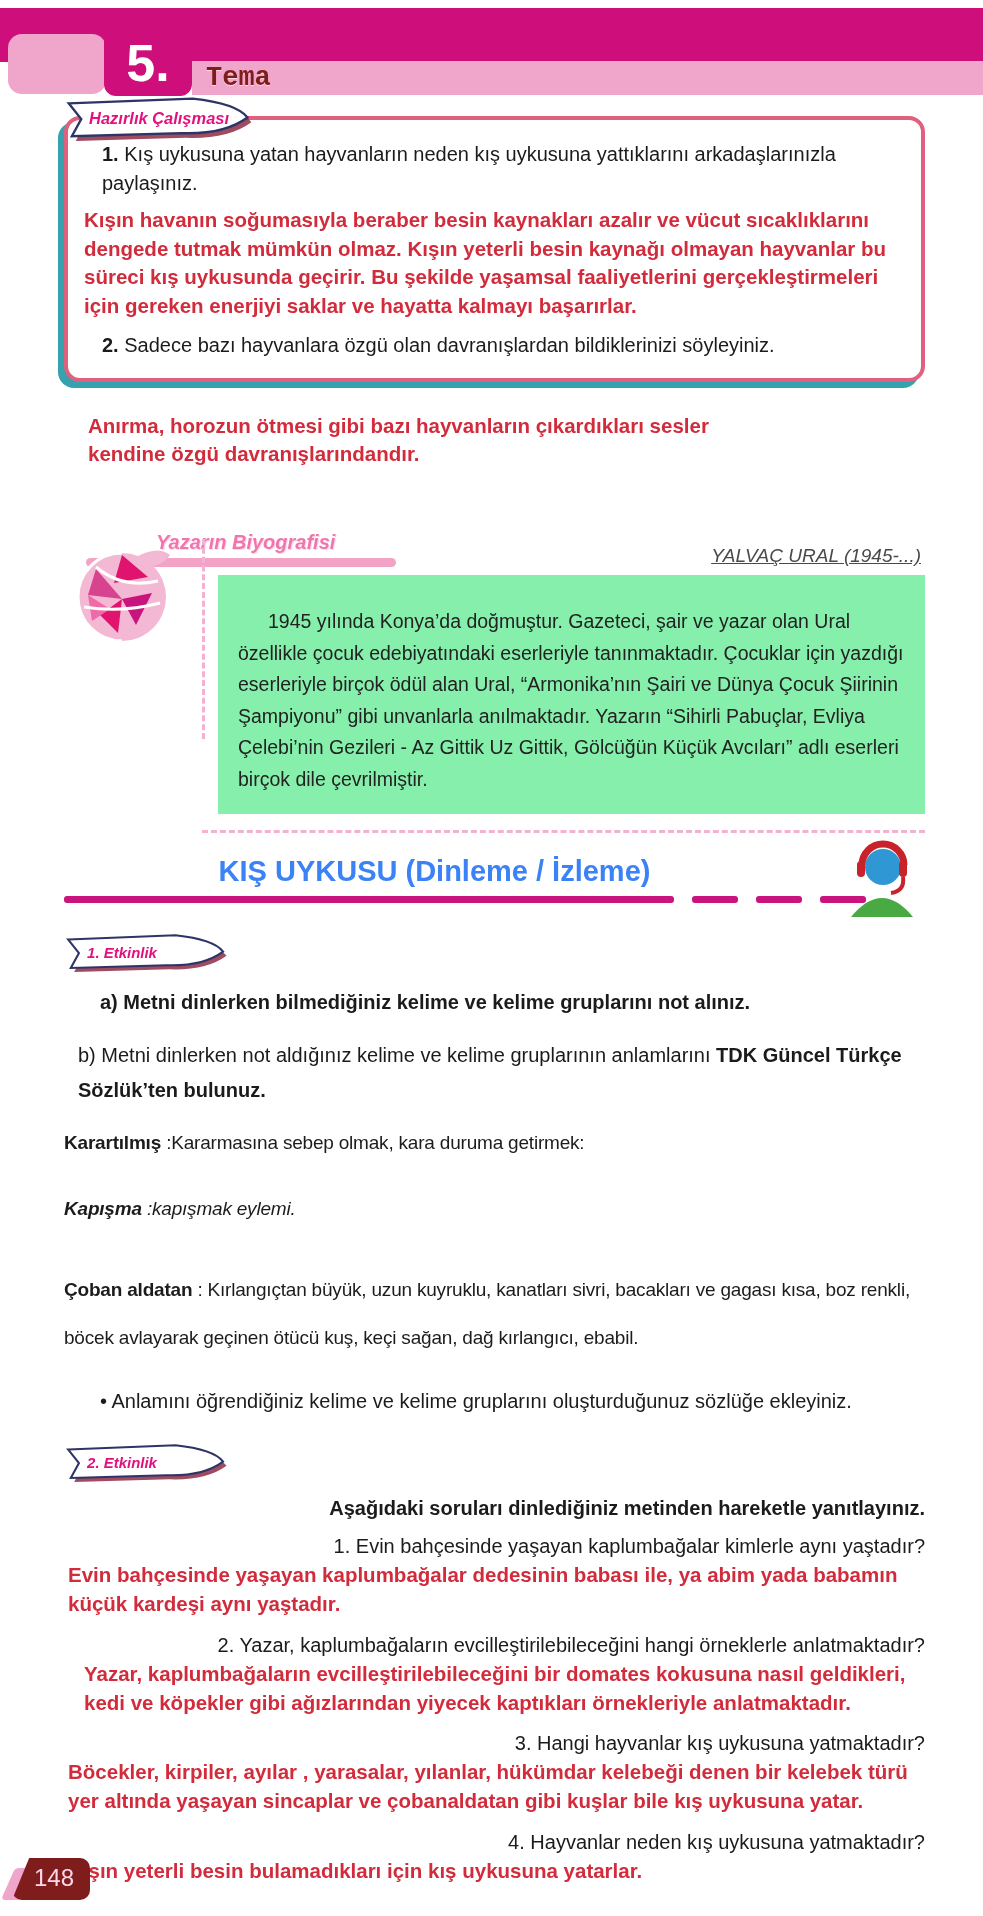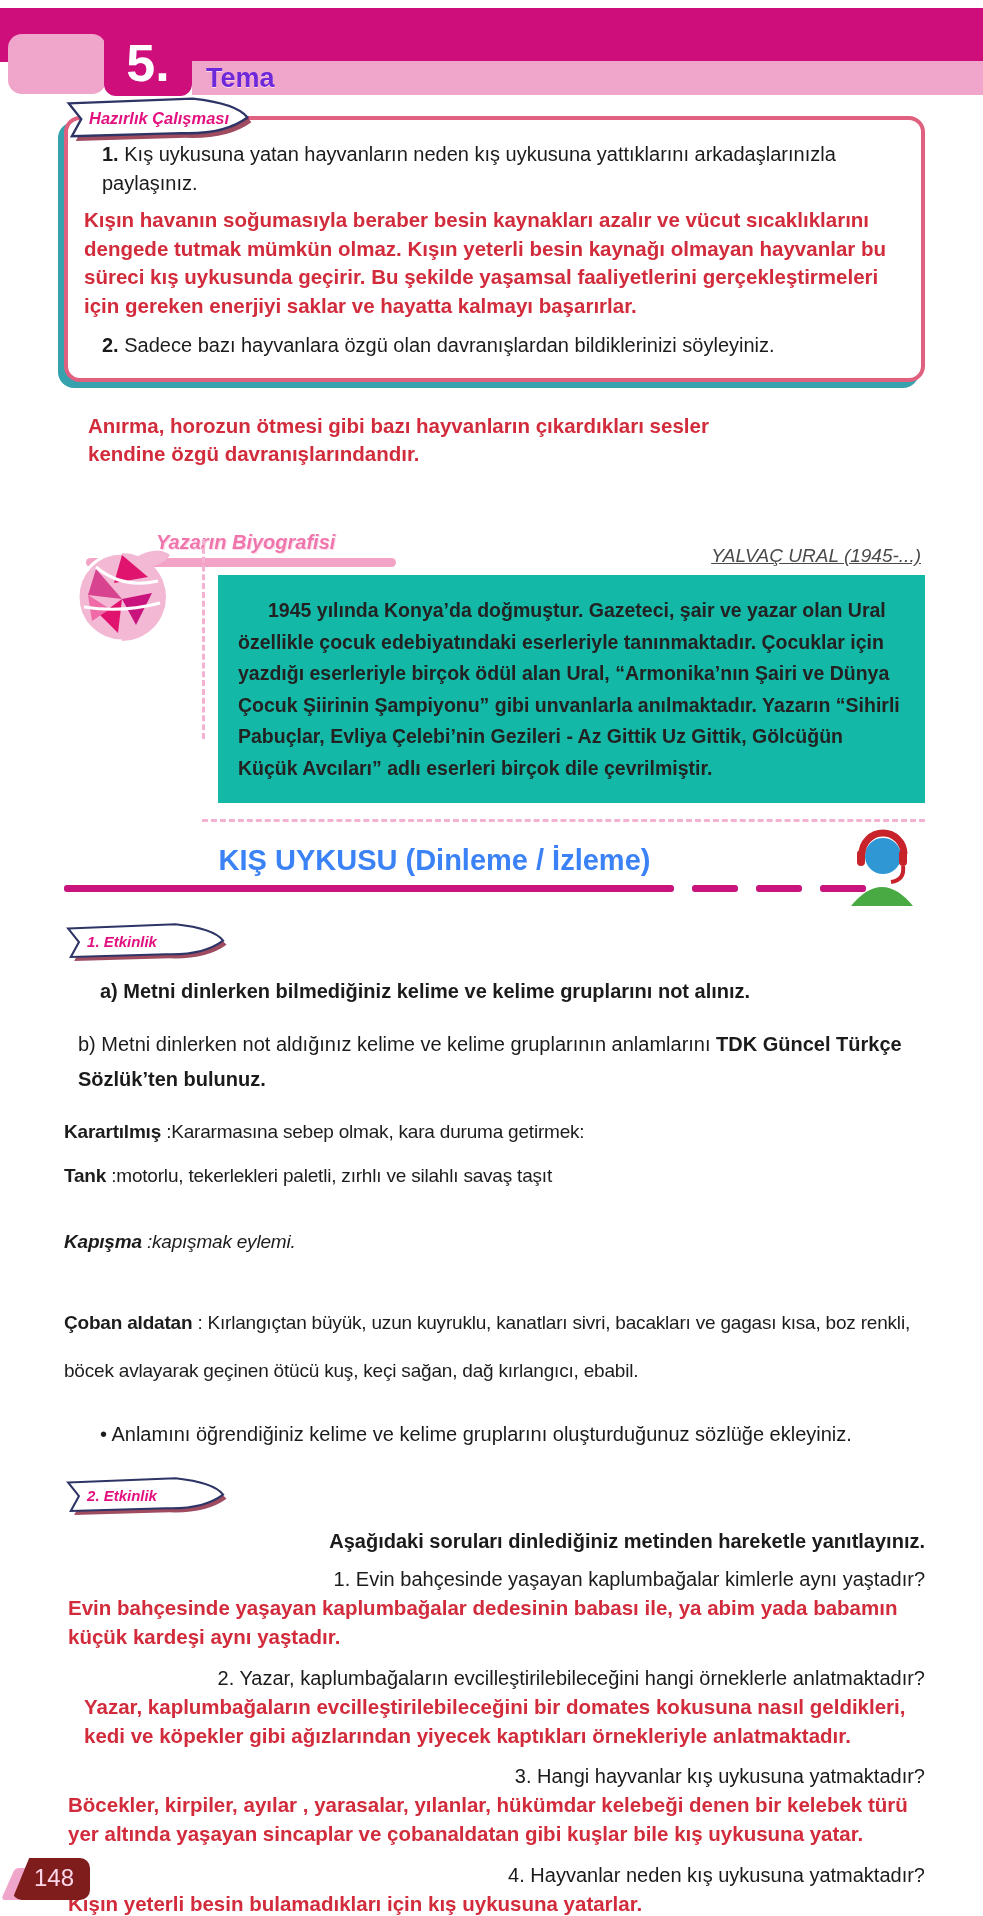--- a/index.html
+++ b/index.html
@@ -7,21 +7,21 @@
     width:983px;height:1916px;position:relative;background:#ffffff;
     font-family:"Liberation Sans",sans-serif;color:#1b1b1b;overflow:hidden;
   }
   
   .top-band{position:absolute;top:8px;left:0;width:983px;height:54px;background:#ce0f7b;}
   .corner-pink{position:absolute;top:34px;left:8px;width:98px;height:60px;background:#f0a5ca;border-radius:14px;}
   .theme-num-box{position:absolute;top:30px;left:104px;width:88px;height:66px;background:#ce0f7b;border-radius:12px;
     display:flex;align-items:center;justify-content:center;}
   .theme-num-box span{color:#fff;font-size:52px;font-weight:bold;line-height:1;}
   .theme-strip{position:absolute;top:61px;left:192px;width:791px;height:34px;background:#f0a5ca;display:flex;align-items:center;}
-  .theme-strip span{color:#6d28d9;font-weight:bold;font-size:27px;padding-left:14px;text-shadow:0 1px 0 #ffd7ea;}
+  .theme-strip span{color:#7f1d1d;font-weight:bold;font-size:27px;padding-left:14px;text-shadow:0 1px 0 #ffd7ea;font-family:Liberation Mono, monospace;}
   
   .ribbon{position:relative;z-index:3;display:block;}
   .ribbon text{font-family:"Liberation Sans",sans-serif;font-style:italic;font-weight:bold;fill:#e3117f;}
   
   .content{position:absolute;left:64px;top:96px;width:861px;}
   .qbox{
     border:4px solid #e0607f;border-radius:16px;box-shadow:-6px 6px 0 #35a2ad;
     background:#fff;padding:16px 18px 12px 20px;margin-top:-26px;position:relative;z-index:1;
   }
   .question{font-size:20px;line-height:1.45;color:#1b1b1b;margin-left:14px;}
@@ -29,22 +29,22 @@
   .answer{color:#d22c3c;font-weight:bold;font-size:20.5px;line-height:1.4;}
   .qbox .answer{margin:8px 0 10px -4px;}
   .a2{margin:30px 0 0 24px;width:640px;}
   
   .bio{position:relative;margin-top:62px;}
   .bio-vline{position:absolute;left:138px;top:8px;height:200px;border-left:3px dashed #f4b1d1;}
   .bio-head{margin-left:92px;display:flex;justify-content:space-between;align-items:flex-end;}
   .bio-label{color:#f075ac;font-weight:bold;font-style:italic;font-size:20px;text-shadow:0 0 1px #fff,1px 1px 0 #fbd6e7;}
   .bio-bar{height:9px;background:#f2a3c6;border-radius:5px;width:310px;margin:4px 0 0 -70px;}
   .bio-author{font-style:italic;color:#4a4a4a;font-size:19px;padding-right:4px;text-decoration:underline;}
-  .bio-box{margin-left:154px;margin-top:8px;background:#14b8a6;padding:20px 20px 18px 20px;
-    font-size:19.5px;line-height:1.62;color:#222;text-indent:30px;font-weight:bold;}
+  .bio-box{margin-left:154px;margin-top:8px;background:#86efac;padding:31px 20px 18px 20px;
+    font-size:19.5px;line-height:1.62;color:#222;text-indent:30px;}
   .bio-hline{margin-left:138px;margin-top:16px;border-bottom:3px dashed #f4b1d1;}
   
   .lesson{position:relative;margin-top:22px;}
   .lesson h1{margin:0;text-align:center;color:#3b82f6;font-size:29px;font-weight:bold;padding-right:120px;}
   .title-underline{display:flex;align-items:center;gap:18px;margin-top:8px;}
   .tu-main{height:7px;background:#c9147e;border-radius:3px;flex:0 0 610px;}
   .tu-dash{height:7px;background:#c9147e;border-radius:3px;flex:0 0 46px;}
   .listener{position:absolute;right:6px;top:-22px;}
   
   .item-a{margin:16px 0 0 36px;font-size:20px;font-weight:600;}
@@ -143,21 +143,20 @@
     <svg class="ribbon" width="170" height="44" viewBox="0 0 250 58">
       <path d="M11 15 L169 9 Q225 15 239 33 Q209 55 155 53 L15 57 L27 34 Z" fill="#8e2c44" opacity="0.85"></path>
       <path d="M6 9 L164 3 Q220 9 234 27 Q204 49 150 47 L10 51 L22 29 Z" fill="#ffffff" stroke="#2e3566" stroke-width="3"></path>
       <text x="34" y="36" font-size="22">1. Etkinlik</text>
     </svg>
     <p class="item-a">a) Metni dinlerken bilmediğiniz kelime ve kelime gruplarını not alınız.</p>
     <p class="item-b"><span>b) Metni dinlerken not aldığınız kelime ve kelime gruplarının anlamlarını </span><b>TDK Güncel Türkçe Sözlük’ten bulunuz.</b></p>
 
     <div class="defs">
       <p class="def def1"><span class="term">Karartılmış</span><span> :Kararmasına sebep olmak, kara duruma getirmek:</span></p>
-      <p class="def def2"><span class="term">Tank</span><span> :motorlu, tekerlekleri paletli, zırhlı ve silahlı savaş taşıt</span></p>
       <p class="def def3"><span class="term">Kapışma</span><span> :kapışmak eylemi.</span></p>
       <p class="def def4"><span class="term">Çoban aldatan</span><span> : Kırlangıçtan büyük, uzun kuyruklu, kanatları sivri, bacakları ve gagası kısa, boz renkli, böcek avlayarak geçinen ötücü kuş, keçi sağan, dağ kırlangıcı, ebabil.</span></p>
     </div>
 
     <p class="bullet-line">• Anlamını öğrendiğiniz kelime ve kelime gruplarını oluşturduğunuz sözlüğe ekleyiniz.</p>
   </div>
 
   <div class="rib-wrap">
     <svg class="ribbon" width="170" height="44" viewBox="0 0 250 58">
       <path d="M11 15 L169 9 Q225 15 239 33 Q209 55 155 53 L15 57 L27 34 Z" fill="#8e2c44" opacity="0.85"></path>

